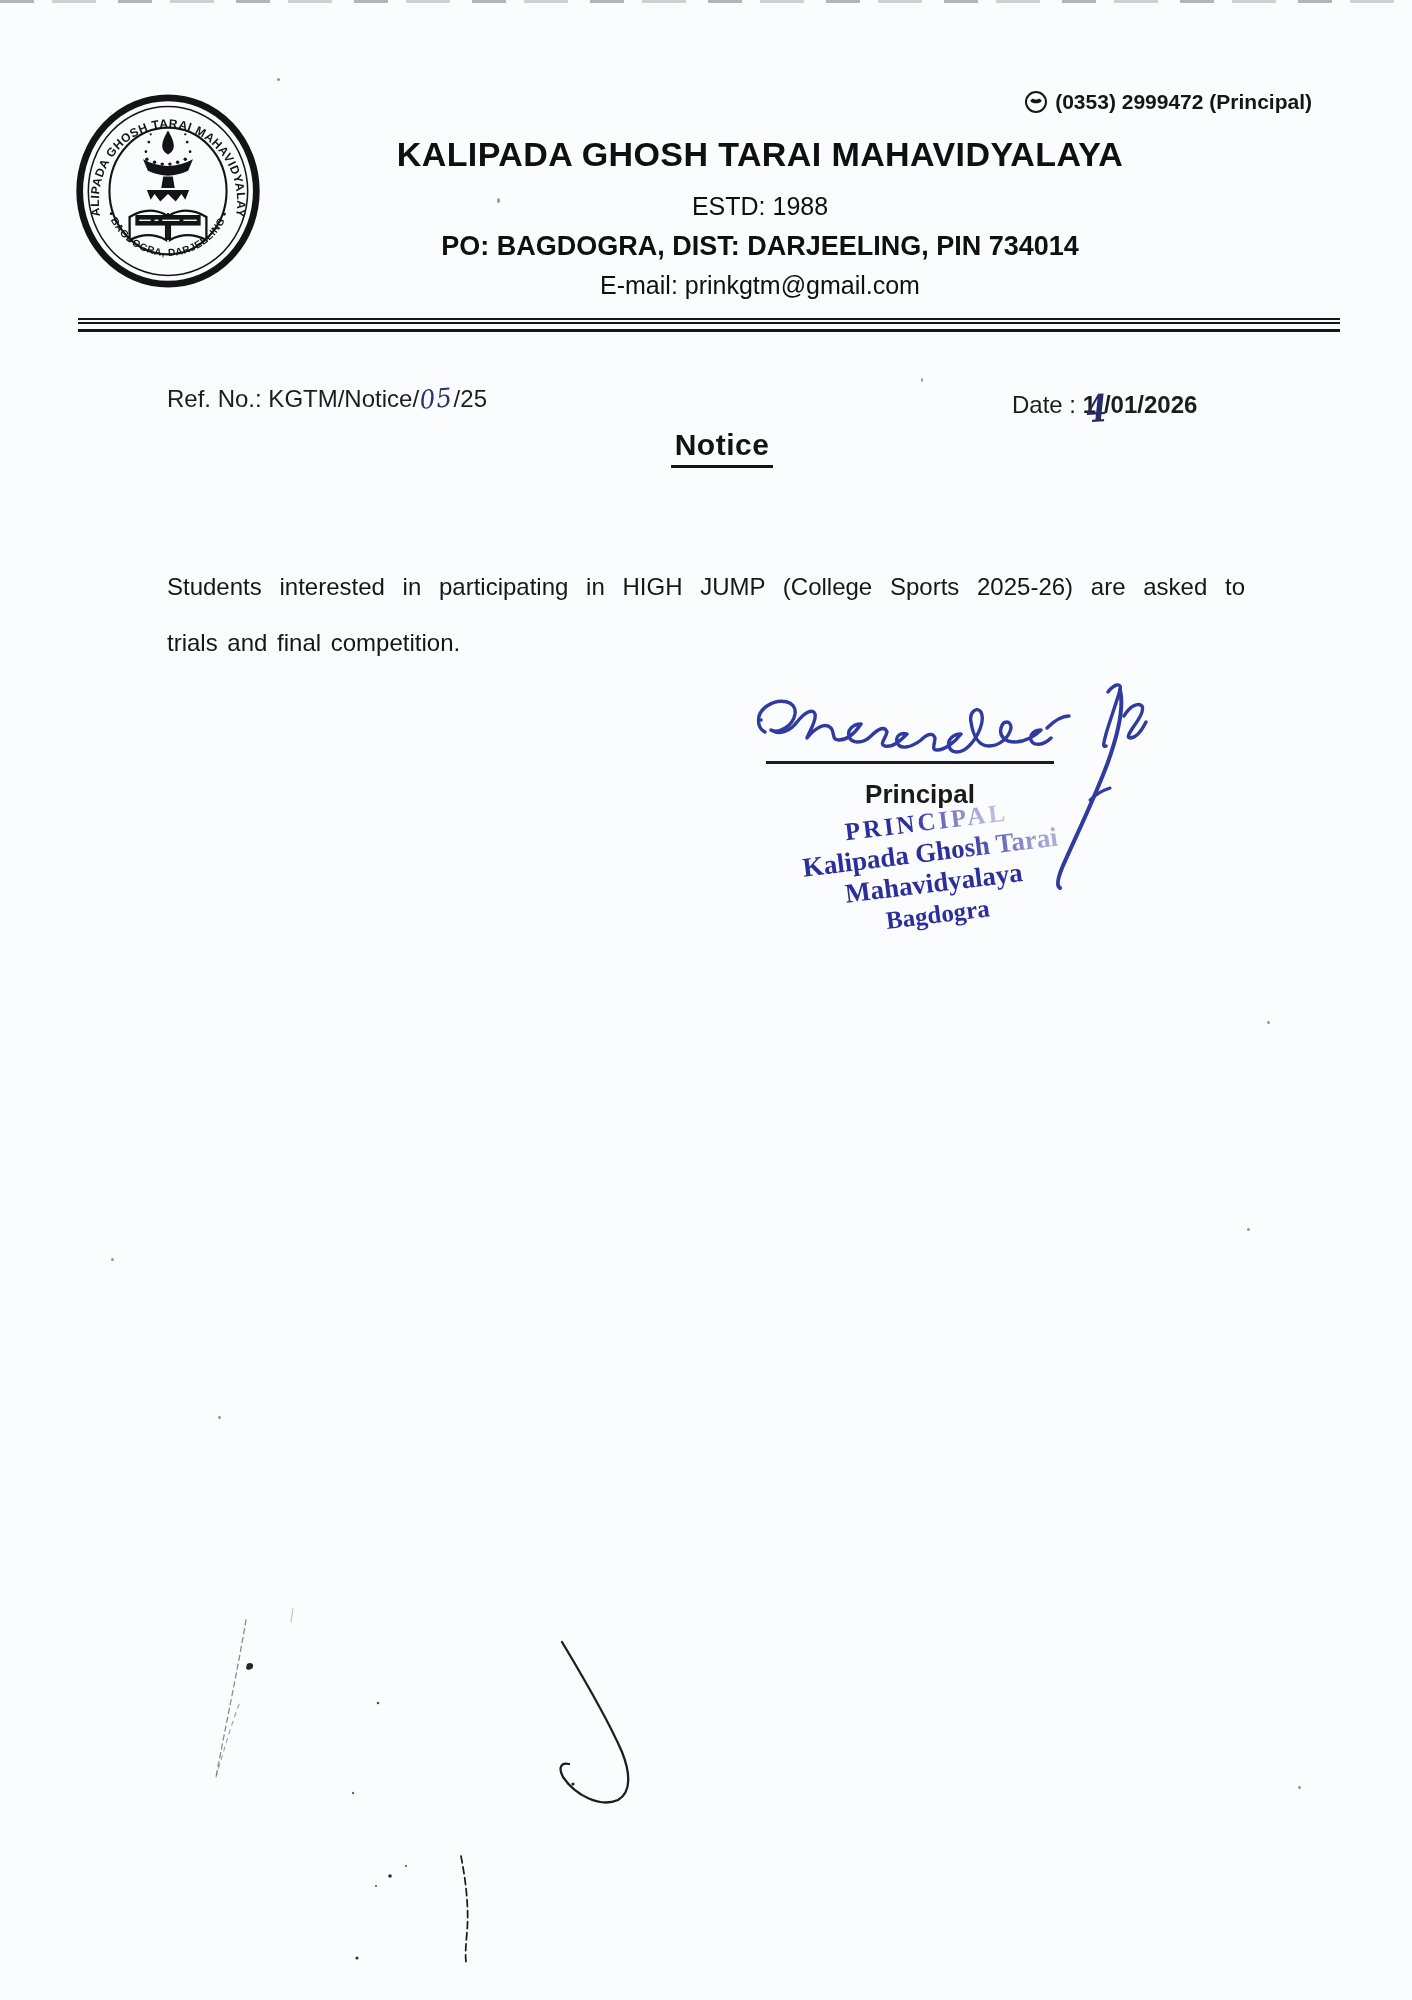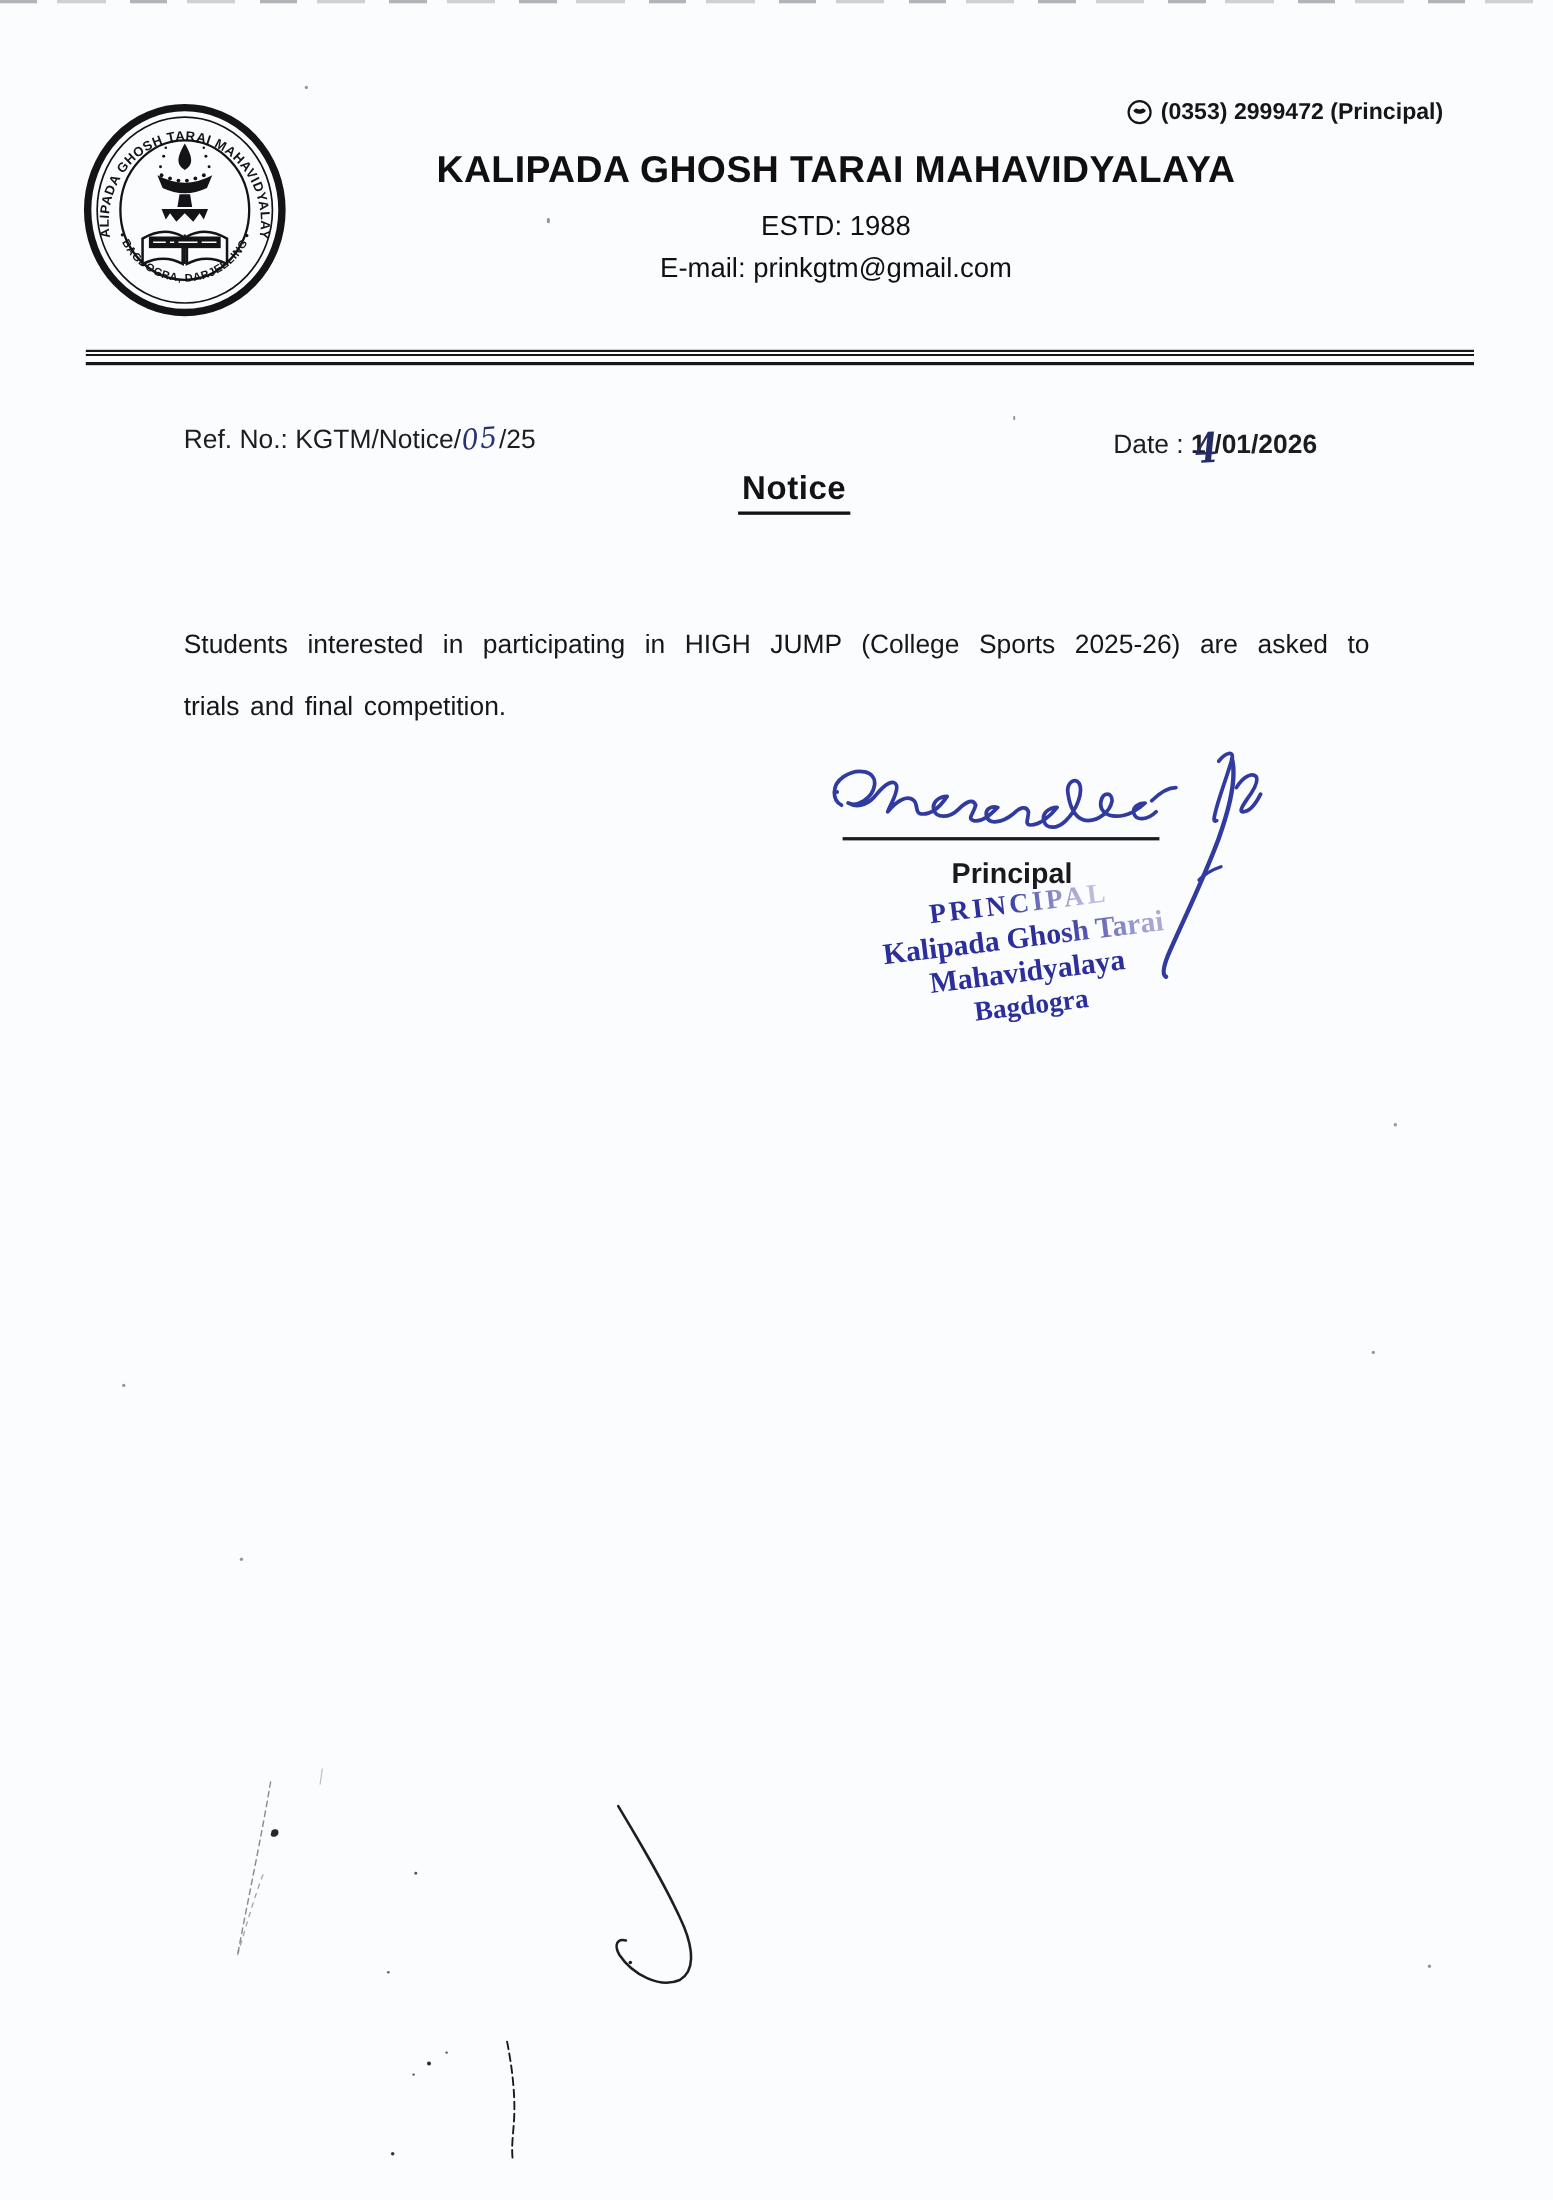--- a/index.html
+++ b/index.html
@@ -154,20 +154,21 @@
     <svg width="24" height="24" viewBox="0 0 24 24">
       <circle cx="12" cy="12" r="10" fill="none" stroke="#16161a" stroke-width="2"></circle>
       <path d="M6.4,10.2 c0.3,4.2 10.9,4.2 11.2,0 l-2.6,-1.8 c-0.4,1.4 -5.6,1.4 -6,0 Z" fill="#16161a"></path>
     </svg>
     <span>(0353) 2999472 (Principal)</span>
   </div>
 
   <div class="abs header-block">
     <div class="college-name">KALIPADA GHOSH TARAI MAHAVIDYALAYA</div>
     <div class="estd">ESTD: 1988</div>
+    <div class="address">PO: BAGDOGRA, DIST: DARJEELING, PIN 734014</div>
     <div class="email">E-mail: prinkgtm@gmail.com</div>
   </div>
 
   <div class="abs double-rule"></div>
 
   <div class="abs ref-line"><span>Ref. No.: KGTM/Notice/</span><span class="handwritten hw-ref">05</span><span>/25</span></div>
 
   <div class="abs date-line"><span>Date : </span><span class="date-bold">1</span><span class="handwritten hw-date">4</span><span class="date-bold">/01/2026</span></div>
 
   <div class="abs notice-title">

